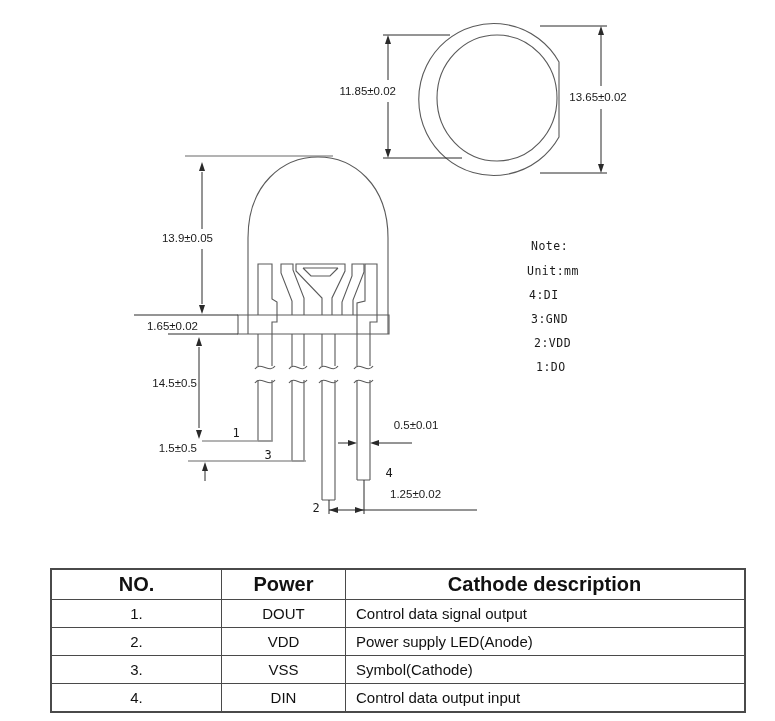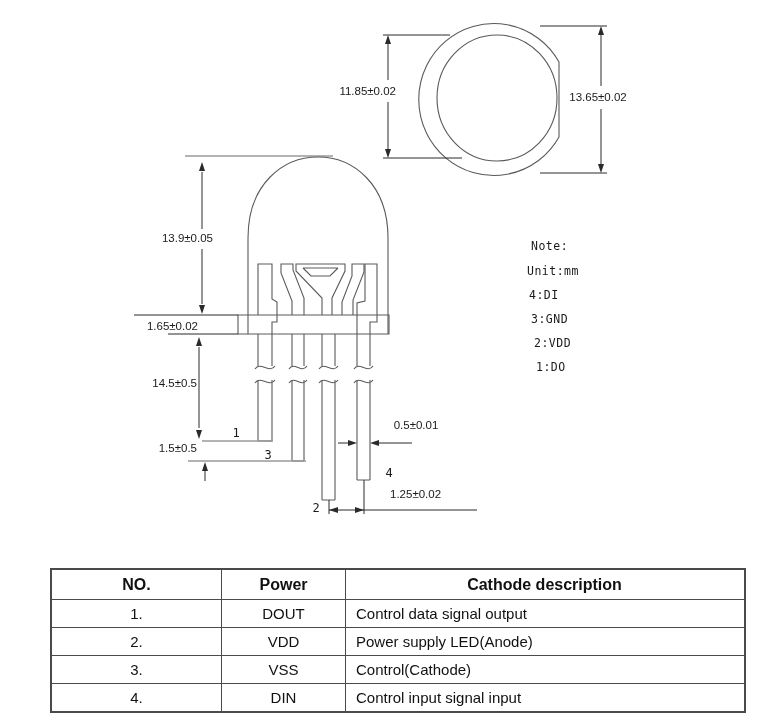--- a/index.html
+++ b/index.html
@@ -12,21 +12,21 @@
   .note-text{font-family:"DejaVu Sans Mono",monospace;font-size:11.5px;letter-spacing:0.5px;}
   .outline{stroke:#5a5a5a;stroke-width:1.1;fill:none;}
   .dimline{stroke:#2a2a2a;stroke-width:1;fill:none;}
   .extline{stroke:#9a9a9a;stroke-width:1.4;fill:none;}
   .arrow{fill:#2a2a2a;stroke:none;}
 
   #pin-table{position:absolute;left:50px;top:568px;width:685px;
              border-collapse:collapse;table-layout:fixed;}
   #pin-table th,#pin-table td{border:1.5px solid #4a4a4a;background:#fff;
              height:25px;font-size:15px;color:#111;white-space:nowrap;overflow:hidden;}
-  #pin-table th{font-size:16px;font-weight:bold;height:27px;}
+  #pin-table th{font-size:20px;font-weight:bold;height:27px;}
   #pin-table tr>*:nth-child(1){width:167px;text-align:center;}
   #pin-table tr>*:nth-child(2){width:121px;text-align:center;}
   #pin-table tr>*:nth-child(3){width:397px;text-align:left;padding-left:10px;}
   #pin-table tr>th:nth-child(3){text-align:center;padding-left:0;}
   #pin-table{border:2px solid #4a4a4a;}
 </style>
 </head>
 <body>
 
 <div id="page">
@@ -159,23 +159,23 @@
         <td>Control data signal output</td>
       </tr>
       <tr>
         <td>2.</td>
         <td>VDD</td>
         <td>Power supply LED(Anode)</td>
       </tr>
       <tr>
         <td>3.</td>
         <td>VSS</td>
-        <td>Control(Cathode)</td>
+        <td>Symbol(Cathode)</td>
       </tr>
       <tr>
         <td>4.</td>
         <td>DIN</td>
-        <td>Control input signal input</td>
+        <td>Control data output input</td>
       </tr>
     </tbody>
   </table>
 
 </div>
 
 </body></html>

